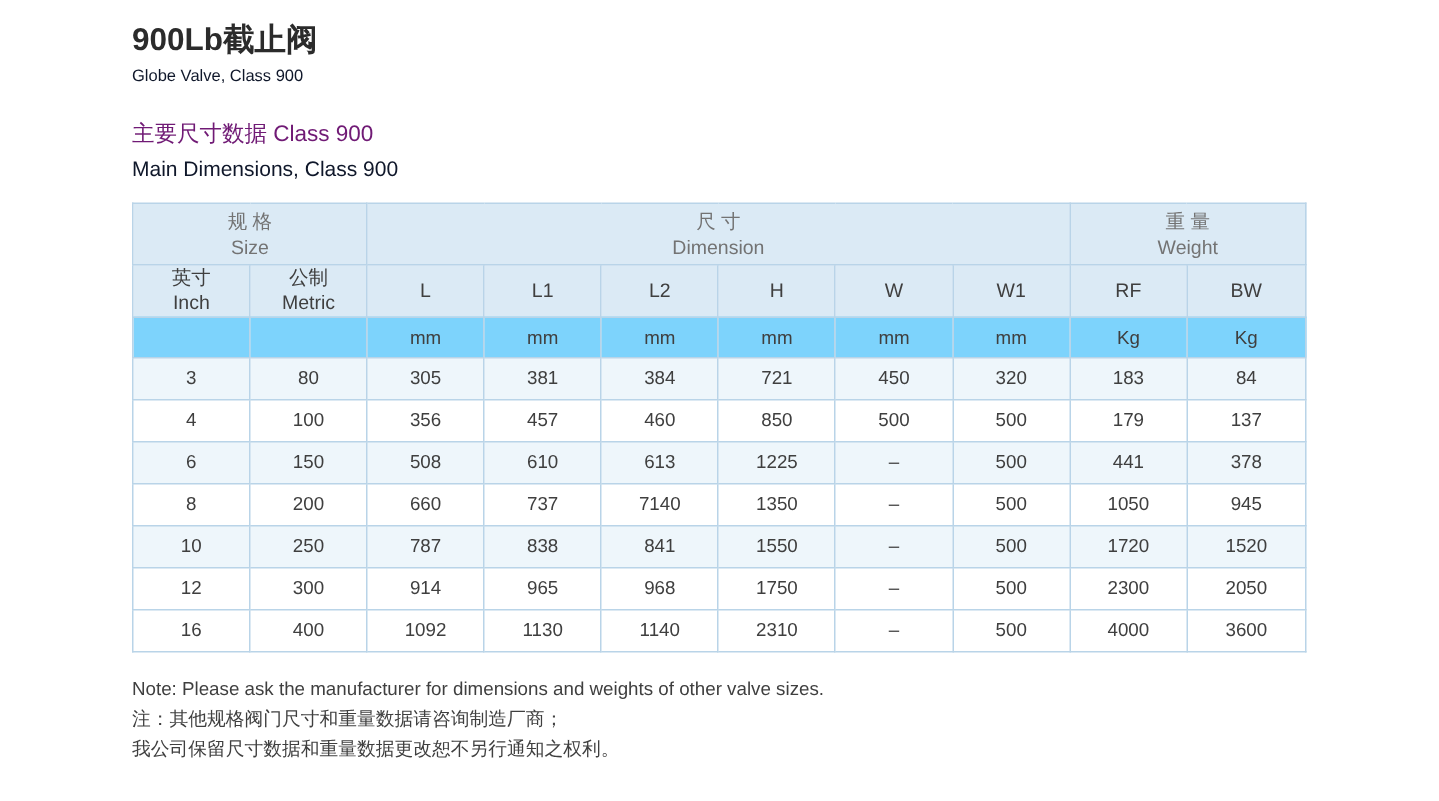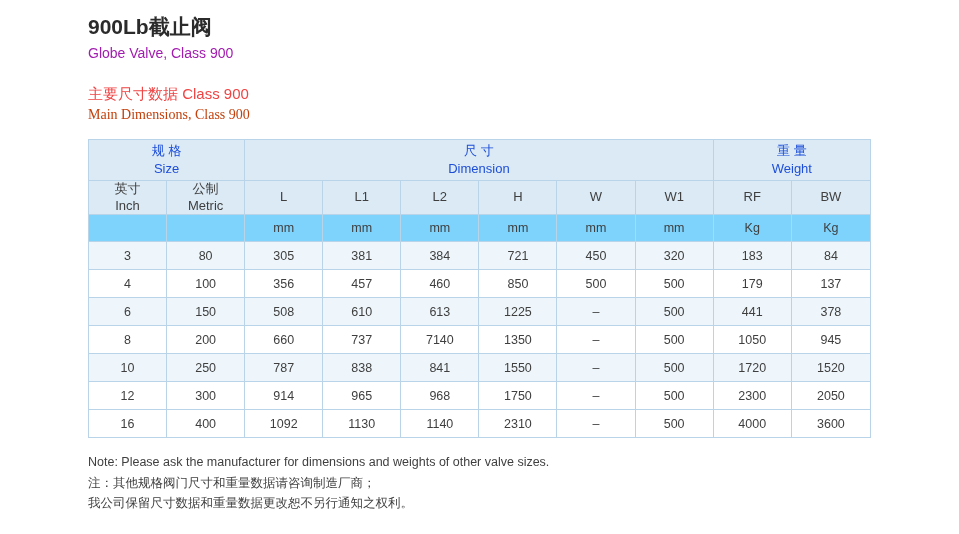--- a/index.html
+++ b/index.html
@@ -23,57 +23,56 @@
   }
   .title-cn {
     font-size: 21px;
     font-weight: bold;
     color: #2b2b2b;
     letter-spacing: 0px;
     margin: 0 0 6px 0;
     line-height: 1.2;
   }
   .title-en {
-    font-size: 14px;
-    color: #a21caf;
+    font-size: 11px;
+    color: #0f172a;
     margin: 0 0 22px 0;
     line-height: 1.2;
   }
   .sub-cn {
     font-size: 15px;
-    color: #ef4444;
+    color: #701a75;
     margin: 0 0 3px 0;
     line-height: 1.3;
   }
   .sub-en {
     font-size: 14px;
-    color: #c2410c;
+    color: #0f172a;
     margin: 0 0 14px 0;
     line-height: 1.3;
-    font-family: Liberation Serif, serif;
   }
   table.dims {
     border-collapse: collapse;
     width: 783px;
     table-layout: fixed;
     font-size: 12.5px;
     color: #3f3f3f;
   }
   table.dims td, table.dims th {
     border: 1px solid #b9d4e8;
     text-align: center;
     vertical-align: middle;
     font-weight: normal;
     padding: 0;
   }
   .hdr-group {
     background: #dbeaf5;
     height: 40px;
     font-size: 13px;
-    color: #1d4ed8;
+    color: #737373;
     line-height: 1.35;
   }
   .hdr-sub {
     background: #dbeaf5;
     height: 31px;
     font-size: 13px;
     line-height: 1.3;
   }
   .hdr-unit {
     background: #7dd3fc;

